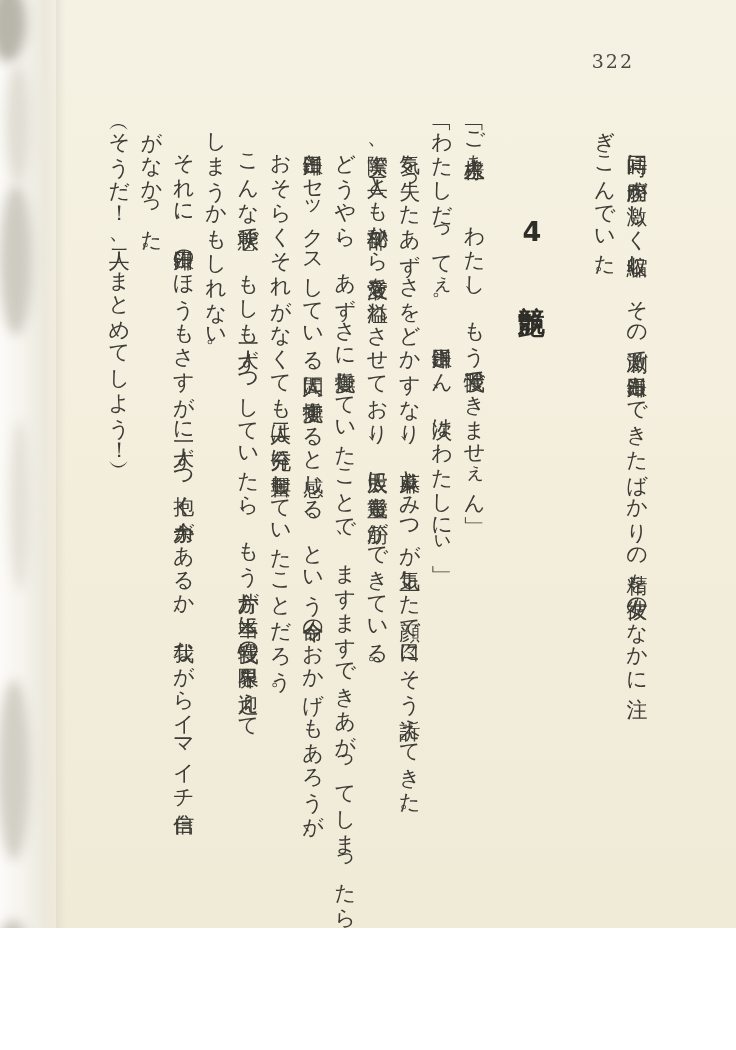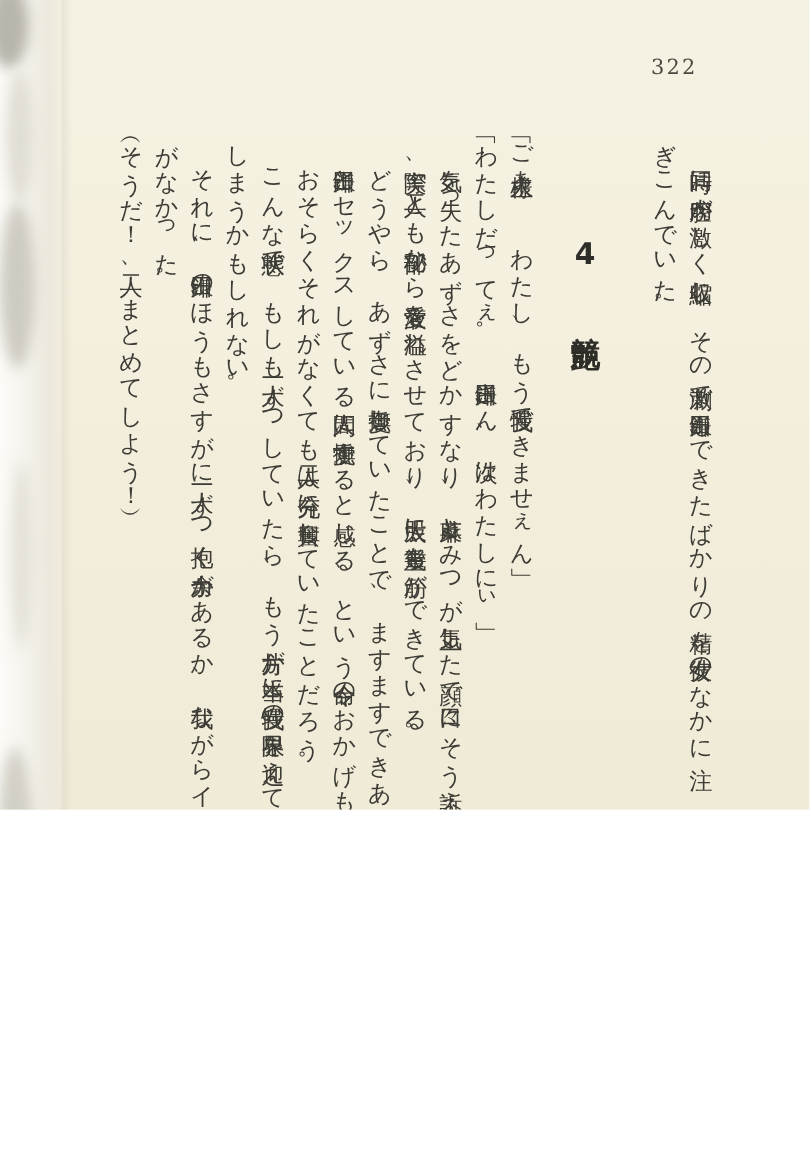--- a/index.html
+++ b/index.html
@@ -1,21 +1,21 @@
 <!DOCTYPE html>
 <html lang="ja"><head>
 <meta charset="utf-8">
 <style>
   * { margin:0; padding:0; box-sizing:border-box; }
   html,body { width:736px; height:1050px; }
   body { overflow:hidden; }
 
   .page {
     position:relative;
-    width:736px; height:736px;
+    width:736px; height:928px;
     background:linear-gradient(180deg,#f6f2e3 0%, #f3eedc 55%, #f0ebd7 100%);
     overflow:hidden;
     font-family:"DejaVu Serif", serif;
   }
 
   
   .scan-edge {
     position:absolute; left:0; top:0; width:62px; height:1050px;
     background:linear-gradient(90deg,#fcfbf8 0%, #f5f3ec 38%, #ece8dc 72%, rgba(240,236,224,0) 100%);
   }

